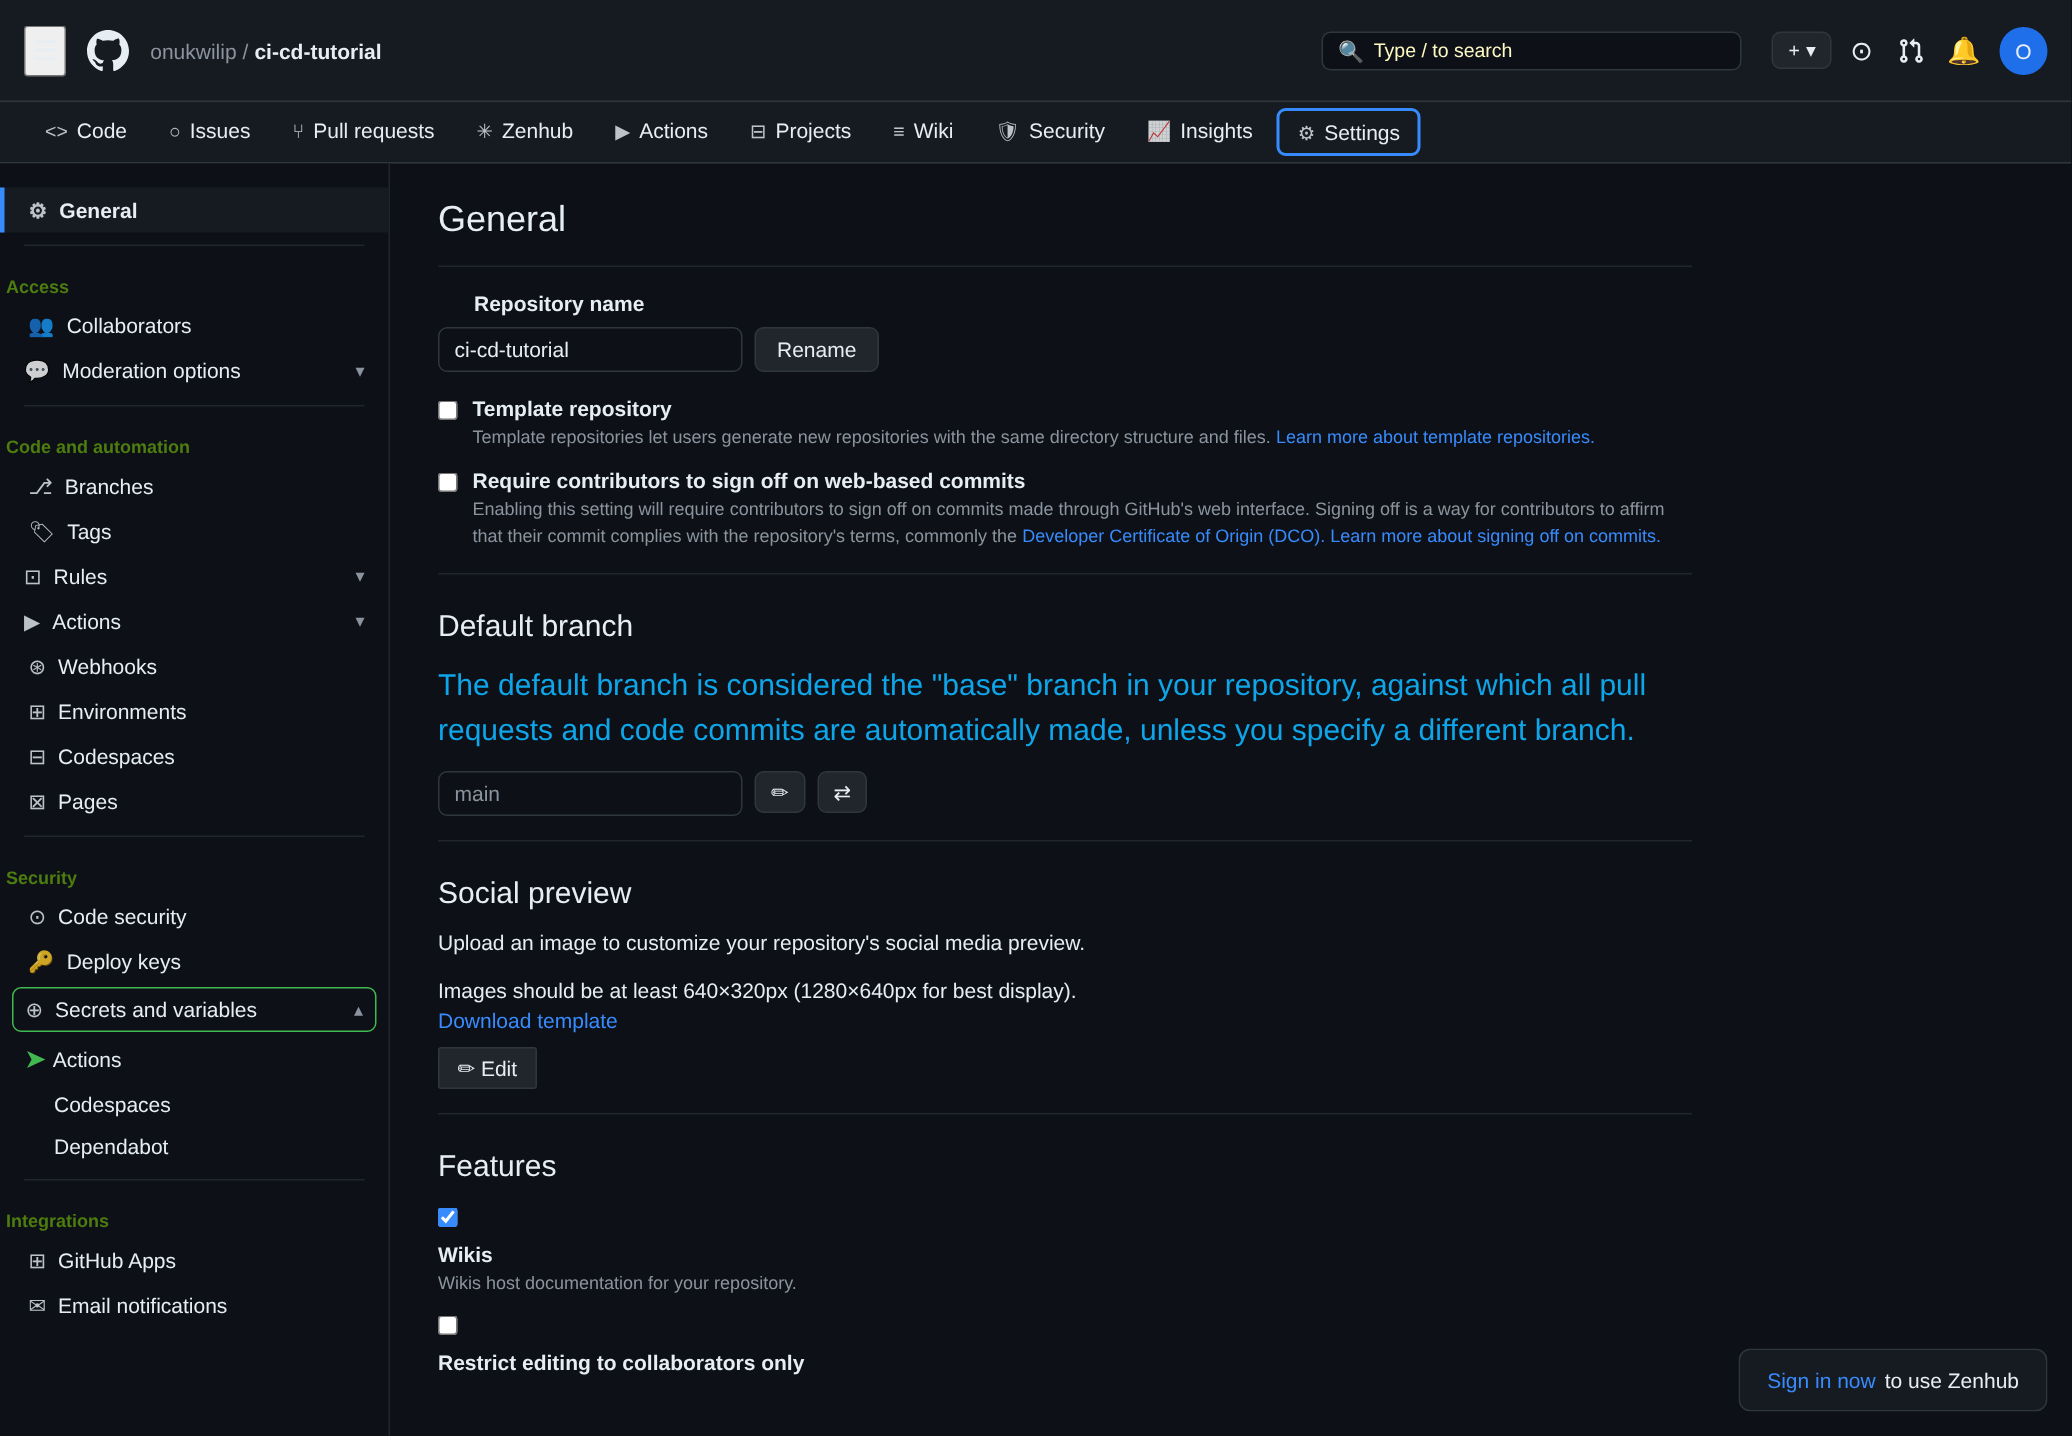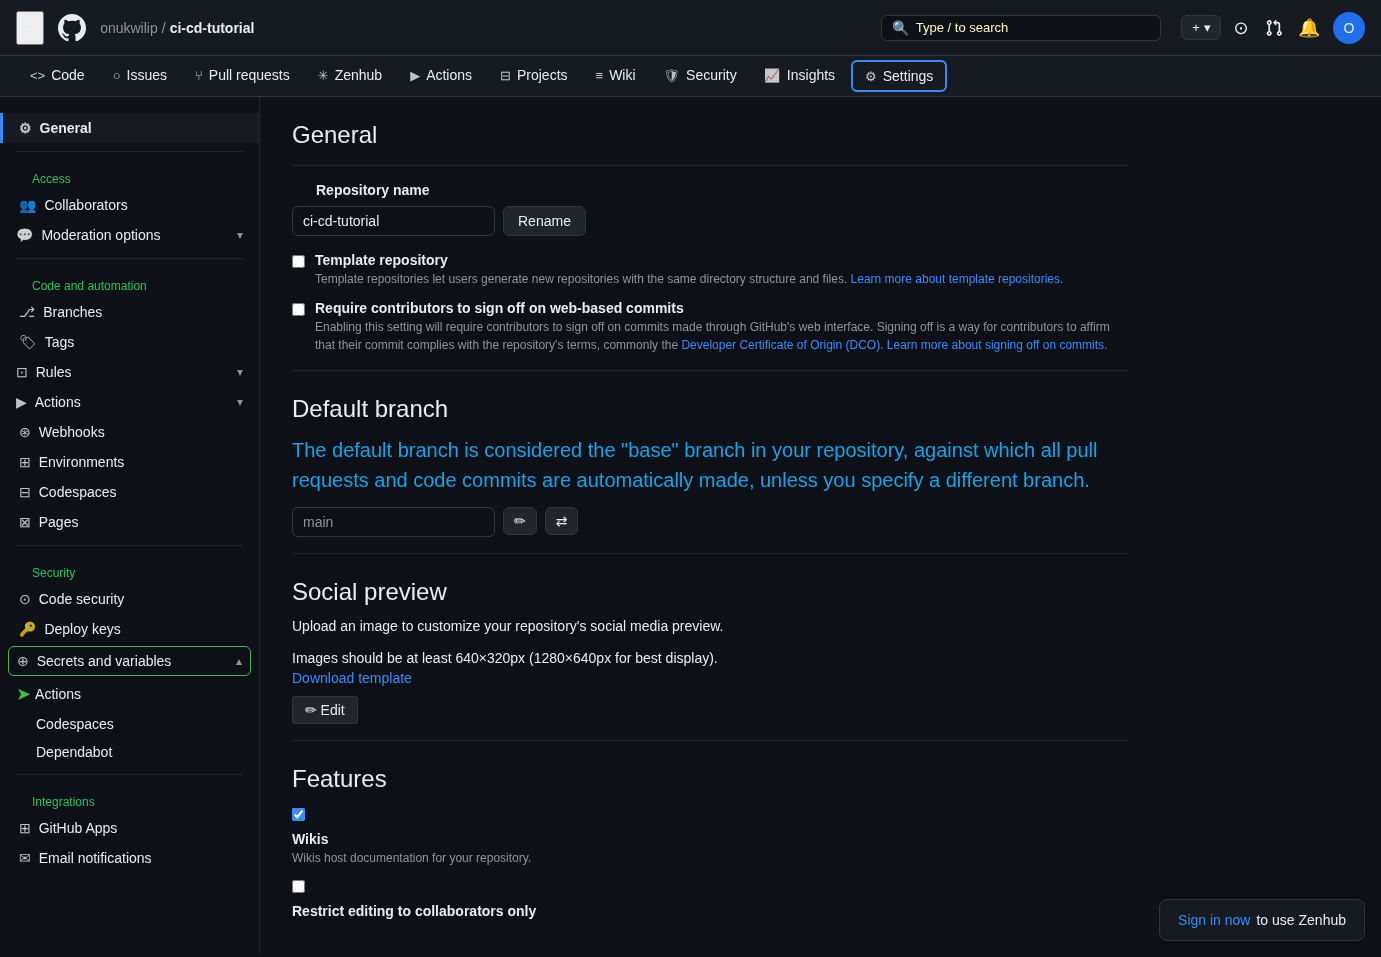--- a/index.html
+++ b/index.html
@@ -11,21 +11,21 @@
       min-height: 957px;
     }
 
     
     .topnav {
       background: #161b22;
       border-bottom: 1px solid #30363d;
       display: flex;
       align-items: center;
       padding: 0 16px;
-      height: 56px;
+      height: 68px;
       gap: 12px;
     }
     .topnav-hamburger {
       color: #e6edf3;
       cursor: pointer;
       font-size: 18px;
       padding: 4px;
     }
     .topnav-logo {
       width: 32px;
@@ -150,24 +150,24 @@
       cursor: pointer;
       border-left: 3px solid transparent;
     }
     .sidebar-item.active {
       background: #161b22;
       border-left: 3px solid #388bfd;
       font-weight: 600;
     }
     .sidebar-item-icon { font-size: 14px; opacity: 0.8; flex-shrink: 0; }
     .sidebar-section-label {
-      padding: 12px 16px 4px 32px;
+      padding: 12px 16px 4px 4px;
       font-size: 12px;
-      font-weight: 400;
-      color: #22c55e;
+      font-weight: 700;
+      color: #4d7c0f;
       text-transform: none;
     }
     .sidebar-item-with-arrow {
       display: flex;
       align-items: center;
       justify-content: space-between;
       padding: 7px 16px;
       cursor: pointer;
     }
     .sidebar-item-left {
@@ -213,21 +213,21 @@
       font-weight: 400;
       color: #e6edf3;
       margin-bottom: 16px;
     }
     .section-divider {
       border: none;
       border-top: 1px solid #21262d;
       margin: 16px 0;
     }
     .section-title {
-      font-size: 24px;
+      font-size: 20px;
       font-weight: 400;
       color: #e6edf3;
       margin-bottom: 12px;
       margin-top: 24px;
     }
     .field-label {
       font-size: 14px;
       font-weight: 600;
       color: #e6edf3;
       margin-bottom: 8px;

